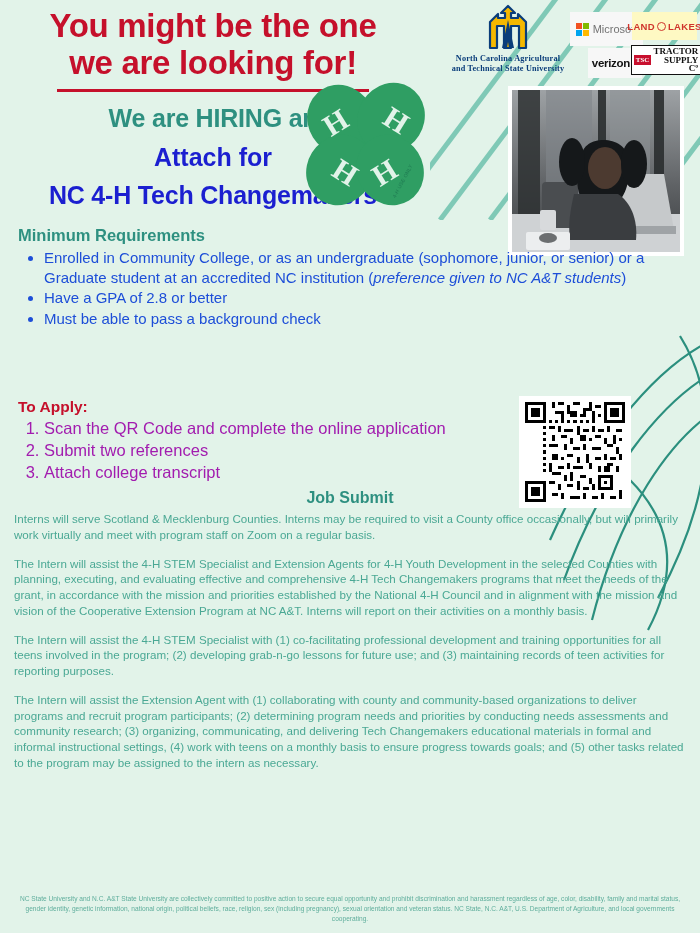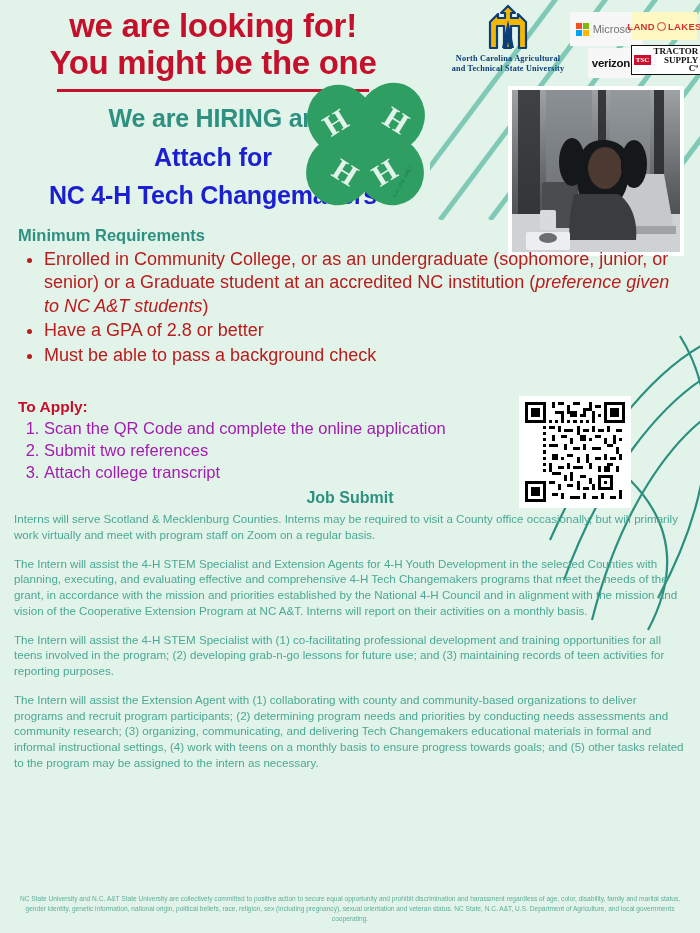--- a/index.html
+++ b/index.html
@@ -151,21 +151,21 @@
   }
   #photo-inner { width:100%; height:100%; position:relative; overflow:hidden; background:#6f7376; }
 
   
   #requirements { position:absolute; left:18px; top:226px; width:662px; }
   #requirements-title {
     color:#2e9080; font-size:16.5px; font-weight:bold; margin-bottom:3px;
   }
   #requirements-list { margin:0; padding-left:26px; color:#4aa894; }
   #requirements-list li {
-    font-size:18px; line-height:1.30; margin-bottom:1px; color:#b91c1c;
+    font-size:15px; line-height:1.30; margin-bottom:1px; color:#1d4ed8;
   }
   #requirements-list li .em { font-style: italic; }
 
   
   #apply { position:absolute; left:18px; top:398px; width:500px; }
   #apply-title { color:#c5102b; font-size:15.5px; font-weight:bold; margin-bottom:2px; }
   #apply-list { margin:0; padding-left:26px; }
   #apply-list li { font-size:16.5px; line-height:1.33; color:#a21caf; }
 
   
@@ -221,22 +221,22 @@
         <path d="M188 40 C 130 70, 70 150, 34 250"></path>
         <path d="M186 80 C 140 110, 90 180, 62 290"></path>
         <path d="M150 6 C 190 70, 186 160, 128 268"></path>
         <path d="M100 150 C 140 190, 150 240, 118 300"></path>
       </g>
     </svg>
   </div>
 
   <div id="headline-block">
     <div id="headline">
+      <div>You might be the one</div>
       <div>we are looking for!</div>
-      <div>You might be the one</div>
     </div>
     <div id="headline-rule"></div>
     <div id="subhead-hiring">We are HIRING an</div>
     <div id="subhead-intern">Attach for</div>
     <div id="subhead-program">NC 4-H Tech Changemakers</div>
   </div>
 
   <div id="ncat-logo">
     <svg id="ncat-mark" viewBox="0 0 46 48" aria-hidden="true">
       <path d="M23 2 L30 9 L26 9 L26 14 L33 14 L33 10 L41 18 L41 44 L34 44 L34 22 L26 22 L26 44 L19 44 L19 22 L12 22 L12 44 L5 44 L5 18 L13 10 L13 14 L20 14 L20 9 L16 9 Z" fill="#f5b800" stroke="#0a3d7a" stroke-width="2.2" stroke-linejoin="round"></path>

